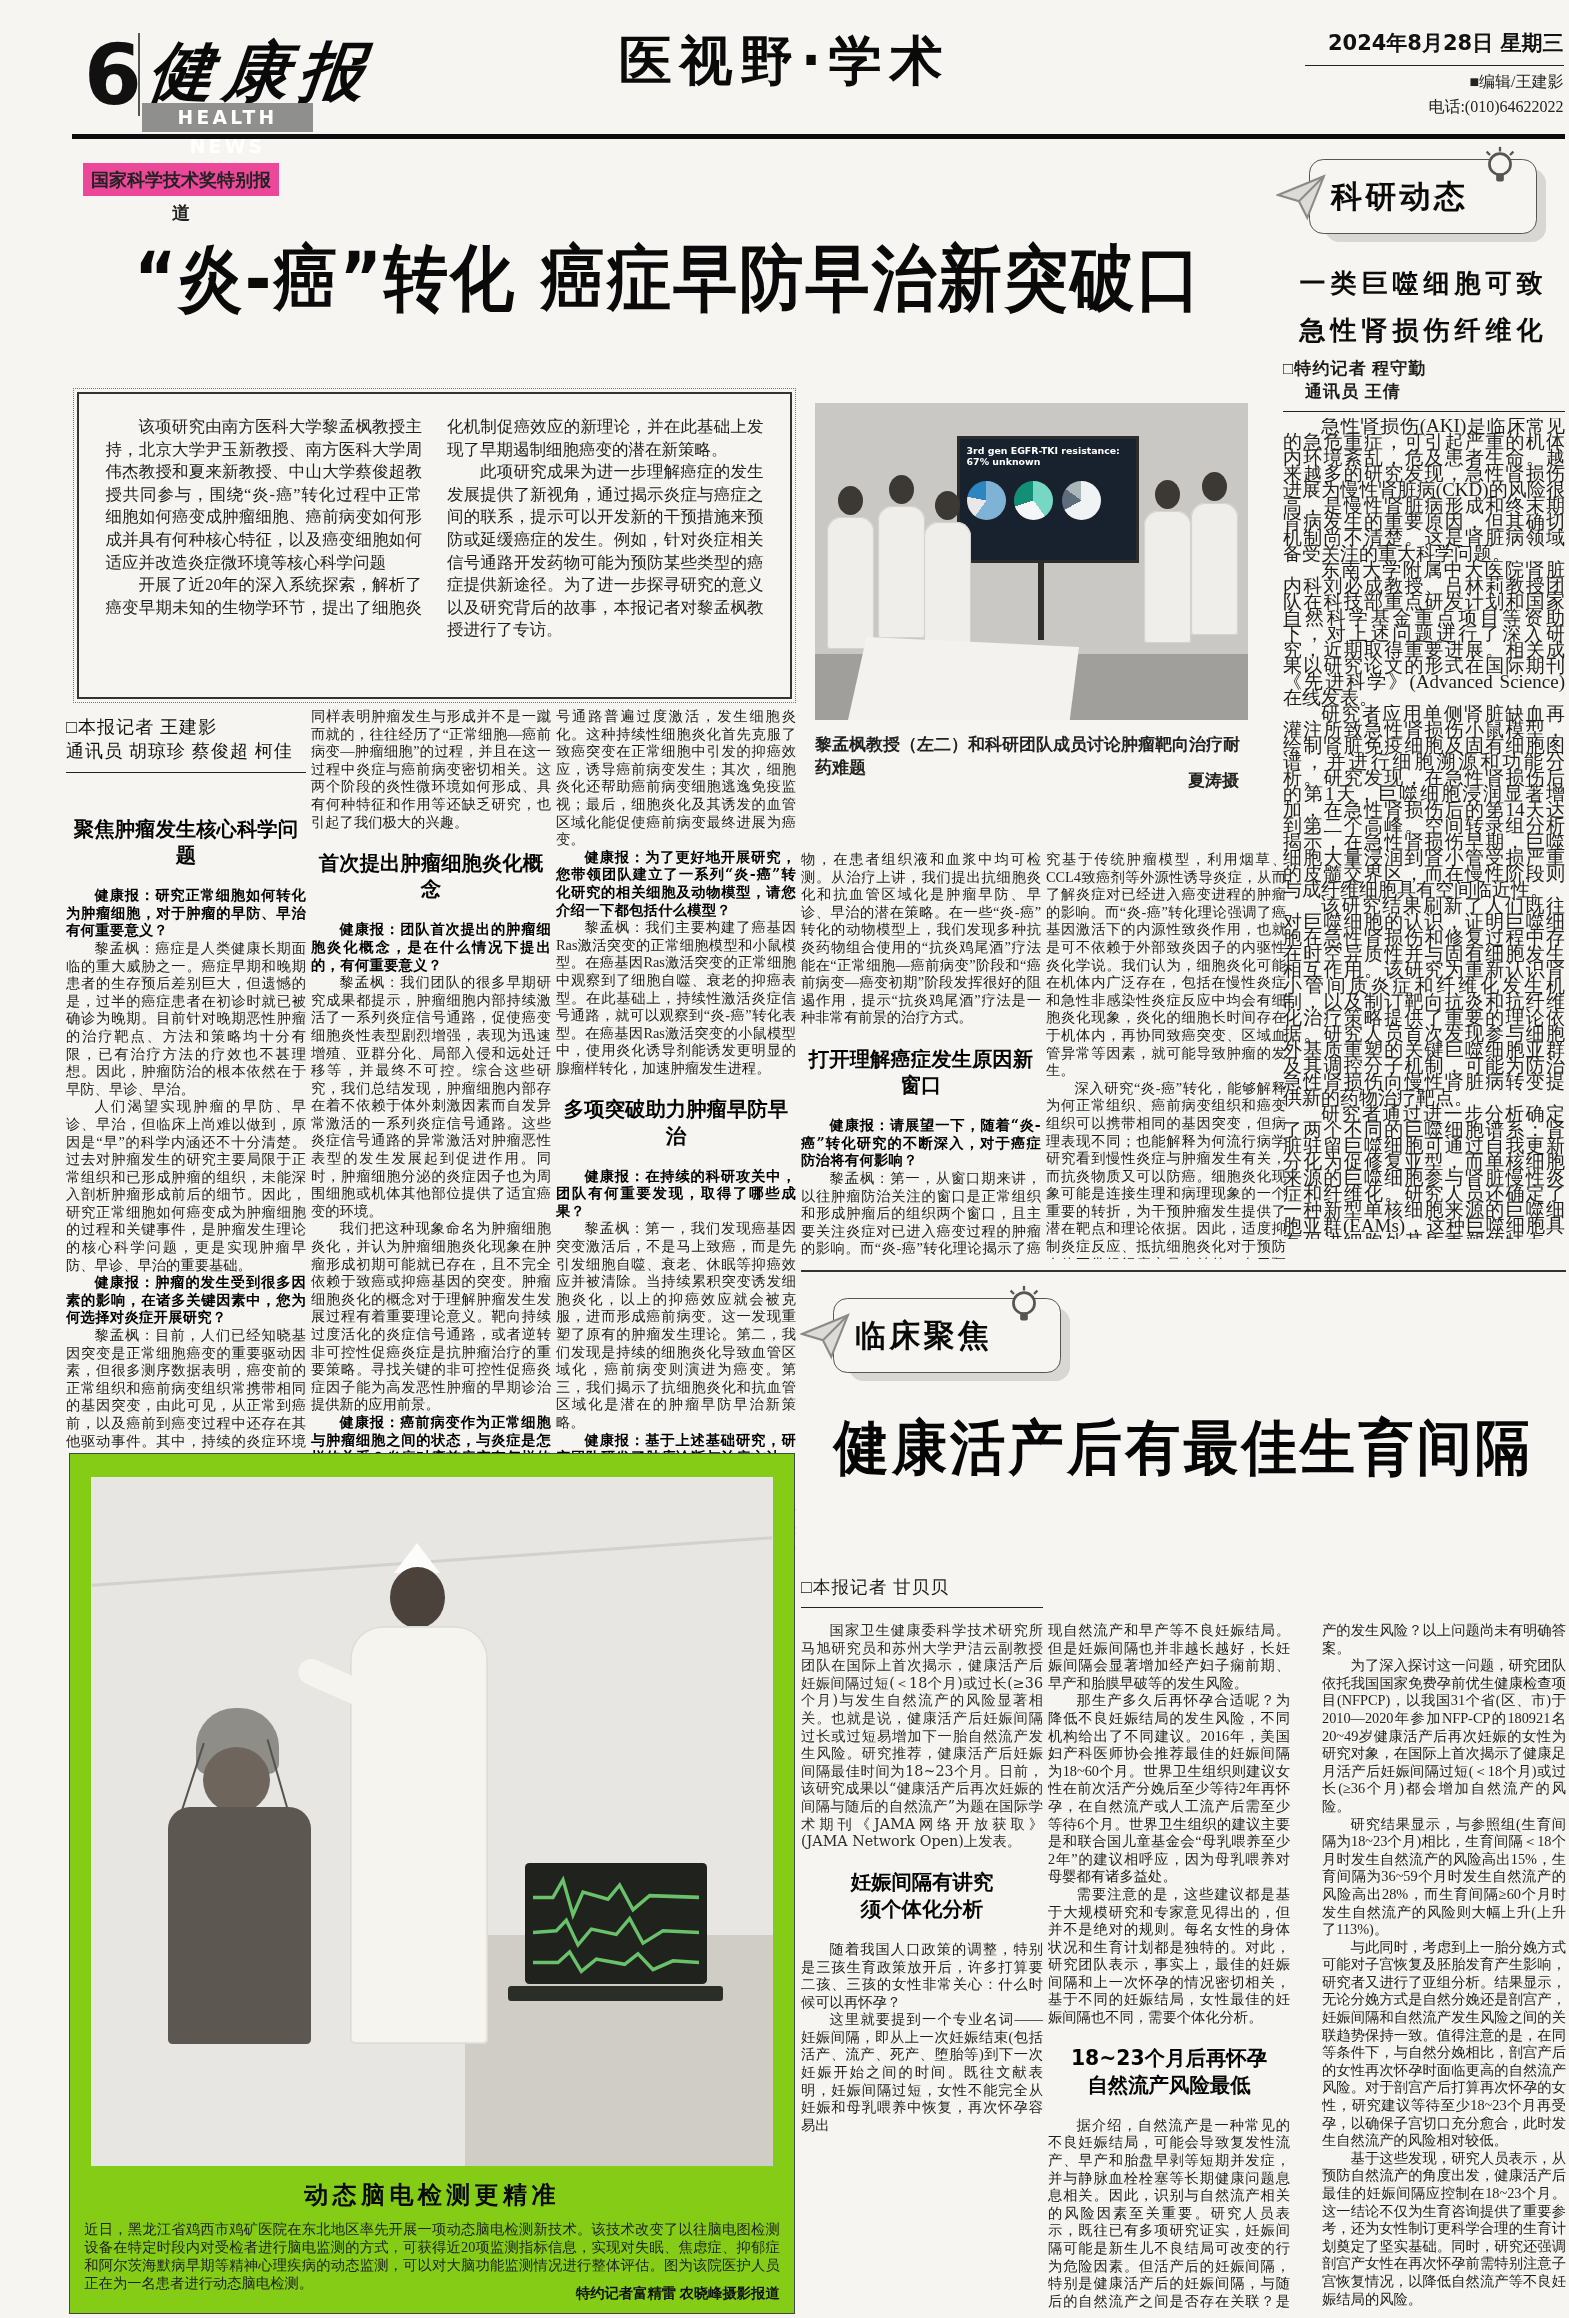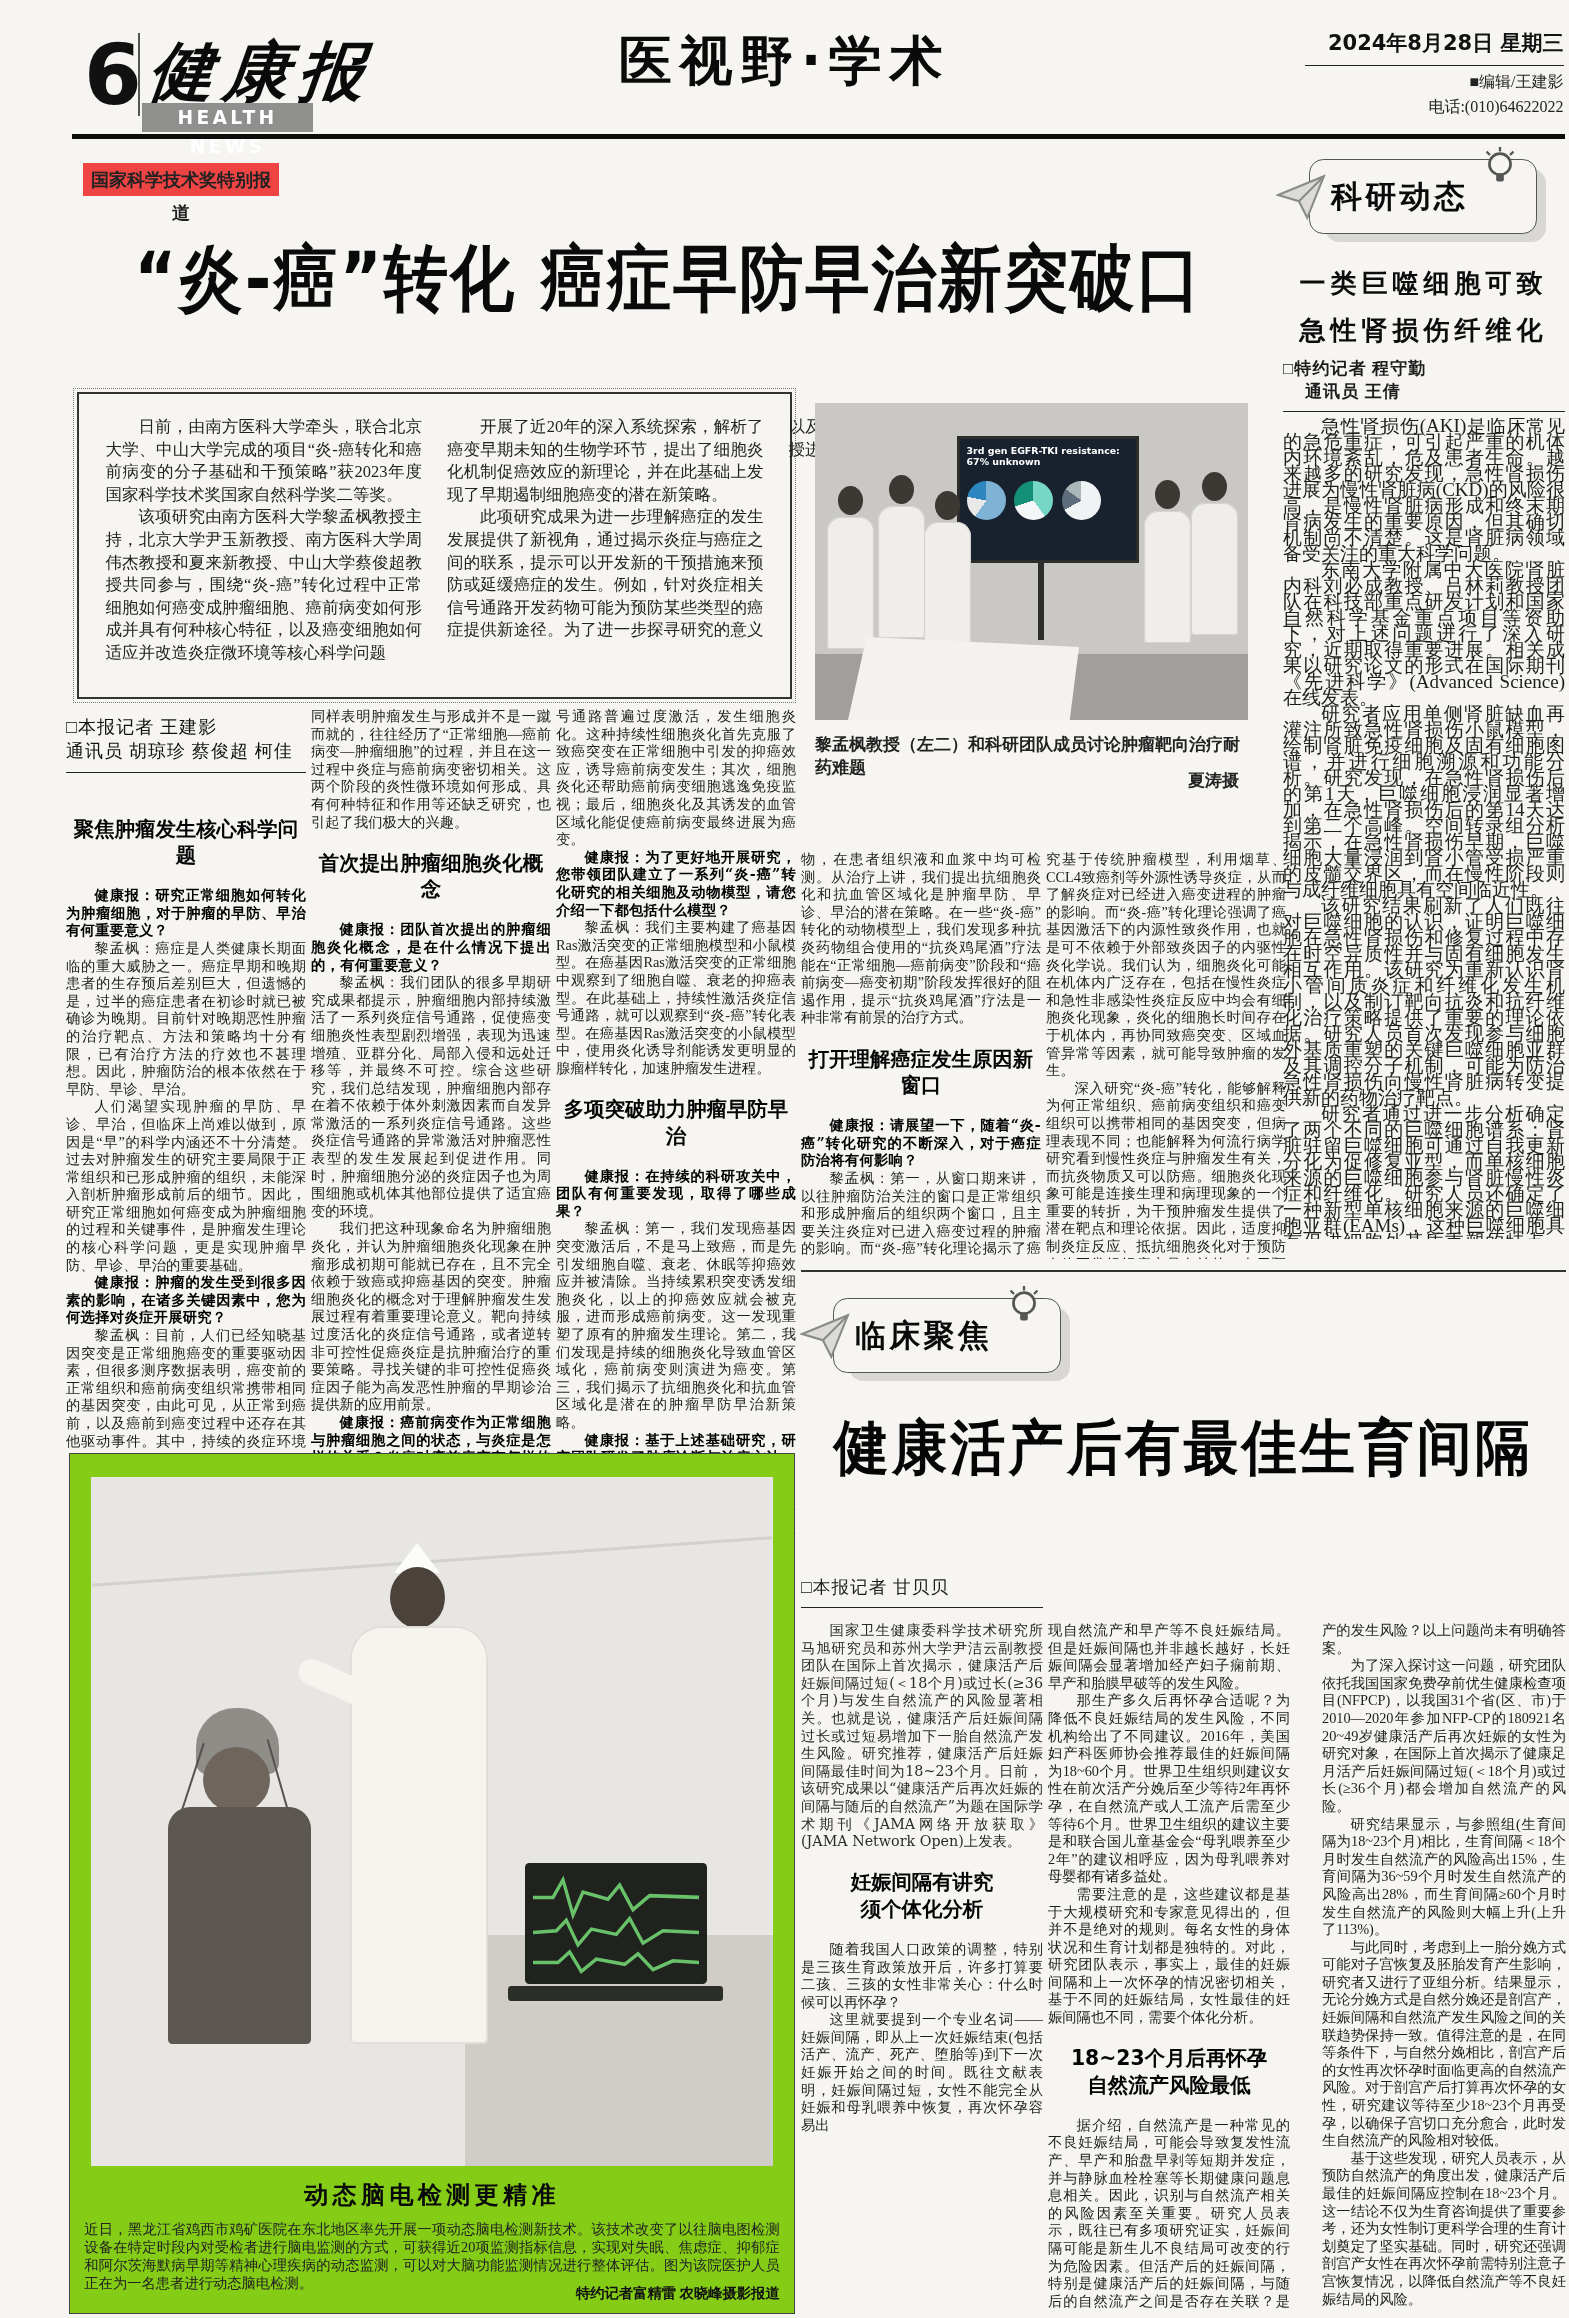--- a/index.html
+++ b/index.html
@@ -21,21 +21,21 @@
   .section-title{position:absolute;left:0;width:100%;top:26.4px;text-align:center;
           font-family:"DejaVu Sans",sans-serif;font-weight:900;font-size:53px;letter-spacing:7.7px;color:#0a0a0a;}
   .mast-right{position:absolute;right:5.5px;top:29px;width:259px;text-align:right;}
   .mast-date{font-family:"DejaVu Sans",sans-serif;font-weight:800;font-size:21px;color:#111;
           border-bottom:1.7px solid #222;padding-bottom:7.7px;}
   .mast-editor{margin-top:6.6px;font-size:16px;color:#222;}
   .mast-phone{margin-top:3.3px;font-size:16px;color:#222;}
   .mast-rule{position:absolute;left:72px;top:134px;width:1493px;height:5px;background:#0d0d0d;}
 
   
-  .lead-tag{position:absolute;left:83px;top:163px;width:196px;height:33px;background:#ef4444;
+  .lead-tag{position:absolute;left:83px;top:163px;width:196px;height:33px;background:#ec4899;
           font-family:"DejaVu Sans",sans-serif;font-weight:800;font-size:18px;line-height:33px;text-align:center;color:#222;}
   .headline{position:absolute;left:77px;top:230px;width:1183px;text-align:center;
           font-family:"DejaVu Sans",sans-serif;font-weight:900;font-size:64px;letter-spacing:2.2px;
           color:#0a0a0a;transform:scaleY(1.12);transform-origin:top;}
 
   .introbox{position:absolute;left:77px;top:392px;width:715px;height:307px;background:#f6f5f1;
           border:2.2px double #333;outline:1.7px dotted #777;outline-offset:3.3px;padding:22px 26.4px;box-sizing:border-box;}
   .introcols{height:100%;column-count:2;column-gap:25px;}
   .introcols p{margin:0;font-size:16.5px;line-height:22.6px;text-align:justify;text-indent:2em;color:#222;}
 
@@ -154,21 +154,20 @@
     </div>
     <div class="mast-rule" data-interactable="false"></div>
   </div>
 
   <div class="lead-tag" data-interactable="false">国家科学技术奖特别报道</div>
   <h1 class="headline" style="margin:0" data-interactable="false">“炎-癌”转化  癌症早防早治新突破口</h1>
 
   <div class="introbox" data-interactable="false">
     <div class="introcols">
       <div data-interactable="false">
-          <p class="p-a" data-interactable="false">日前，由南方医科大学牵头，联合北京大学、中山大学完成的项目“炎-癌转化和癌前病变的分子基础和干预策略”获2023年度国家科学技术奖国家自然科学奖二等奖。</p>
           <p class="p-a" data-interactable="false">该项研究由南方医科大学黎孟枫教授主持，北京大学尹玉新教授、南方医科大学周伟杰教授和夏来新教授、中山大学蔡俊超教授共同参与，围绕“炎-癌”转化过程中正常细胞如何癌变成肿瘤细胞、癌前病变如何形成并具有何种核心特征，以及癌变细胞如何适应并改造炎症微环境等核心科学问题</p>
         </div>
       <div data-interactable="false">
           <p class="p-a" data-interactable="false">开展了近20年的深入系统探索，解析了癌变早期未知的生物学环节，提出了细胞炎化机制促癌效应的新理论，并在此基础上发现了早期遏制细胞癌变的潜在新策略。</p>
           <p class="p-a" data-interactable="false">此项研究成果为进一步理解癌症的发生发展提供了新视角，通过揭示炎症与癌症之间的联系，提示可以开发新的干预措施来预防或延缓癌症的发生。例如，针对炎症相关信号通路开发药物可能为预防某些类型的癌症提供新途径。为了进一步探寻研究的意义以及研究背后的故事，本报记者对黎孟枫教授进行了专访。</p>
         </div>
     </div>
   </div>
 
   <div class="photo1" data-interactable="false">

